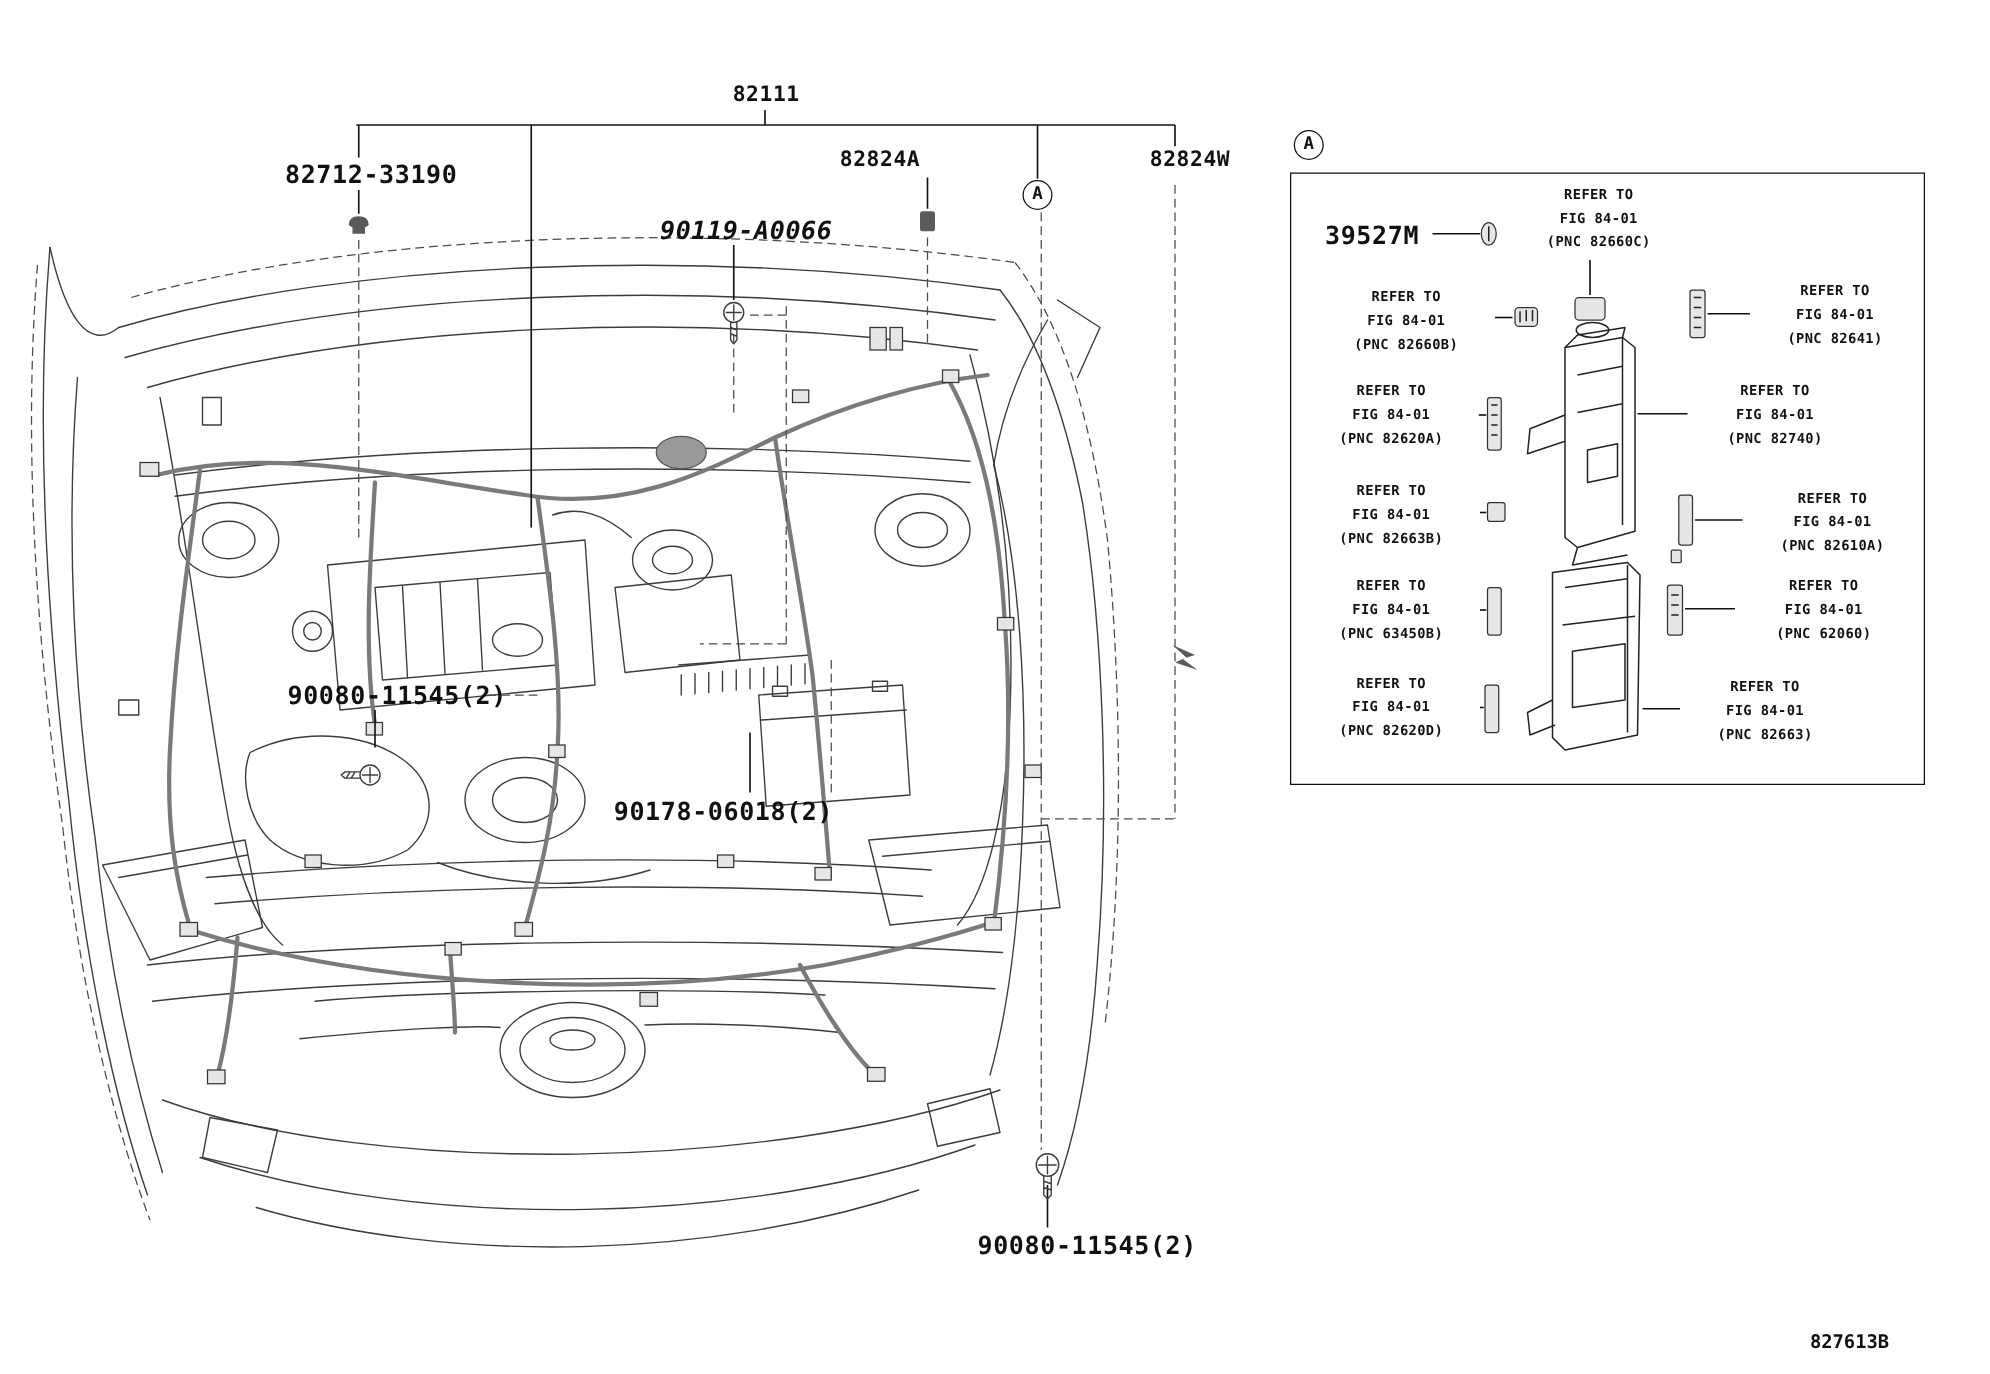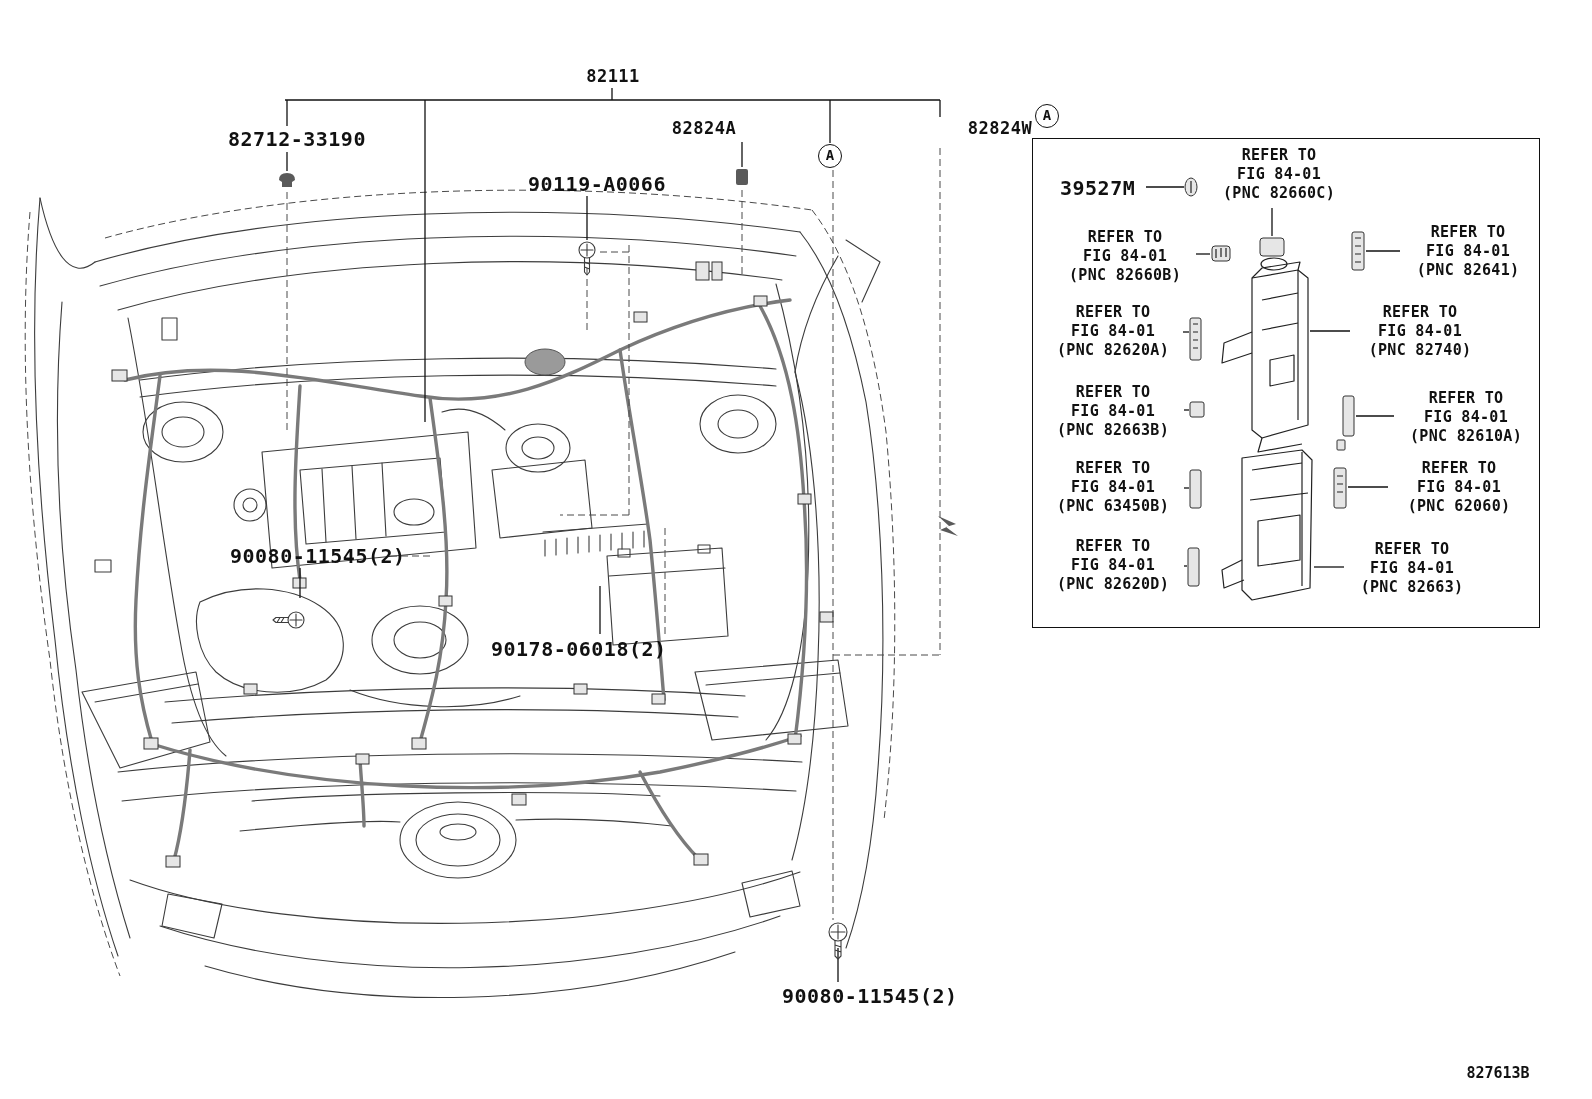--- a/index.html
+++ b/index.html
@@ -9,24 +9,24 @@
   svg.art { position:absolute; left:0; top:0; }
   .cl { stroke:#3c3c3c; stroke-width:1.1; fill:none; stroke-linecap:round; stroke-linejoin:round; }
   .cd { stroke:#4a4a4a; stroke-width:1; fill:none; stroke-dasharray:7 4; }
   .hz { stroke:#7a7a7a; stroke-width:3.4; fill:none; stroke-linecap:round; }
   .ld { stroke:#111; stroke-width:1.3; fill:none; }
   .cn { fill:#e6e6e6; stroke:#333; stroke-width:1; }
   .fg { fill:#5a5a5a; stroke:none; }
   .dl { stroke:#222; stroke-width:1.2; fill:none; stroke-linejoin:round; }
   .lbl { position:absolute; font-weight:bold; font-size:20px; text-align:center; white-space:nowrap; letter-spacing:0.5px; }
   .lbl.big { font-size:17px; }
-  .ref { position:absolute; font-weight:bold; font-size:15px; line-height:19px; text-align:center; white-space:nowrap; letter-spacing:0.3px; }
+  .ref { position:absolute; font-weight:bold; font-size:11px; line-height:19px; text-align:center; white-space:nowrap; letter-spacing:0.3px; }
   .circleA { position:absolute; width:24px; height:24px; border:1.6px solid #111; border-radius:50%; text-align:center; line-height:21px; font-size:14px; font-weight:bold; background:#fff; }
   .detail-box { position:absolute; left:1032px; top:138px; width:508px; height:490px; border:1.6px solid #111; }
-  .figcode { position:absolute; left:1448px; top:1064px; width:100px; font-size:15px; font-weight:bold; text-align:center; }
+  .figcode { position:absolute; left:1448px; top:1064px; width:100px; font-size:15px; font-weight:bold; text-align:left; }
 </style>
 </head>
 <body>
 
 <div class="page">
 
   <svg class="art" width="1592" height="1099" viewBox="0 0 1592 1099">
 
     <g>
       <path class="cl" d="M95,262 C280,208 560,198 800,232"></path>
@@ -232,23 +232,23 @@
       <path class="ld" d="M1394,416 H1356"></path>
       <path class="ld" d="M1184,488 H1189"></path>
       <path class="ld" d="M1388,487 H1348"></path>
       <path class="ld" d="M1184,566 H1187"></path>
       <path class="ld" d="M1344,567 H1314"></path>
     </g>
   </svg>
 
   <div class="lbl big" style="left:578px; top:66px; width:70px;">82111</div>
   <div class="lbl" style="left:228px; top:127px; width:130px;">82712-33190</div>
-  <div class="lbl" style="left:528px; top:172px; width:126px;">90119-A0066</div>
+  <div class="lbl" style="left:528px; top:172px; width:126px;font-style:italic;">90119-A0066</div>
   <div class="lbl big" style="left:666px; top:118px; width:76px;">82824A</div>
-  <div class="lbl big" style="left:914px; top:118px; width:76px;margin-left:48px;">82824W</div>
+  <div class="lbl big" style="left:914px; top:118px; width:76px;">82824W</div>
   <div class="lbl" style="left:230px; top:544px; width:160px;">90080-11545(2)</div>
   <div class="lbl" style="left:491px; top:637px; width:160px;">90178-06018(2)</div>
   <div class="lbl" style="left:782px; top:984px; width:160px;">90080-11545(2)</div>
 
   <div class="circleA" style="left:818px; top:144px;">A</div>
 
   <div class="detail-box"></div>
   <div class="circleA" style="left:1035px; top:104px;">A</div>
 
   <div class="lbl" style="left:1060px; top:176px; width:84px; text-align:left;">39527M</div>

